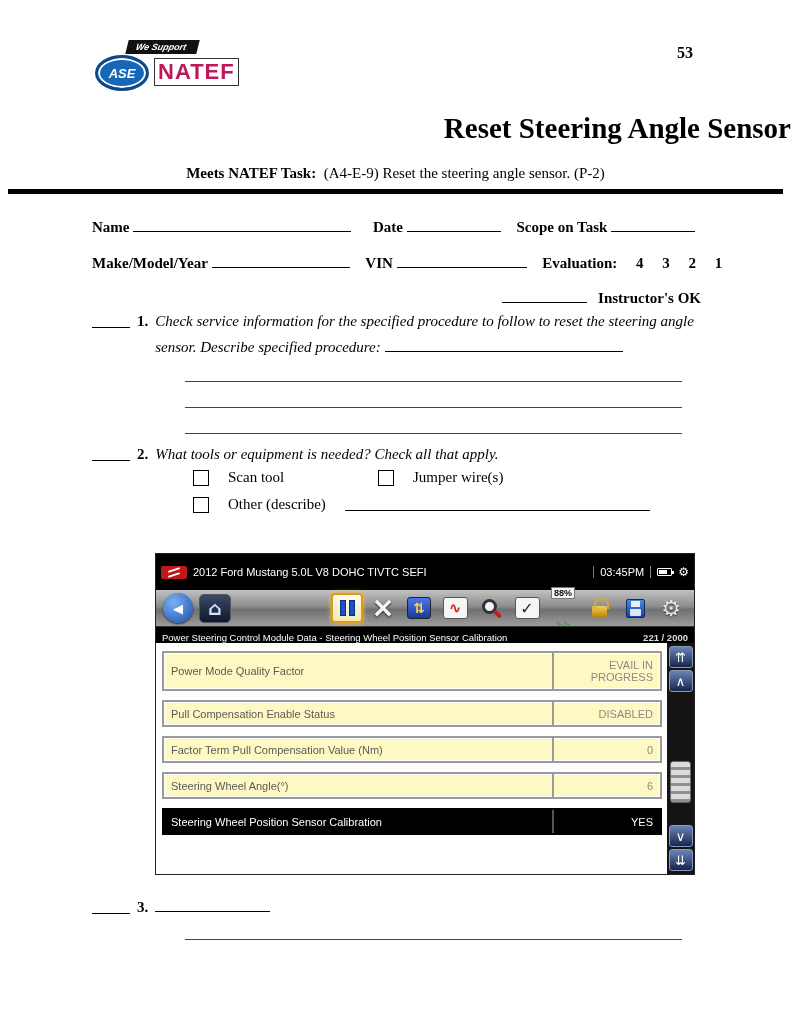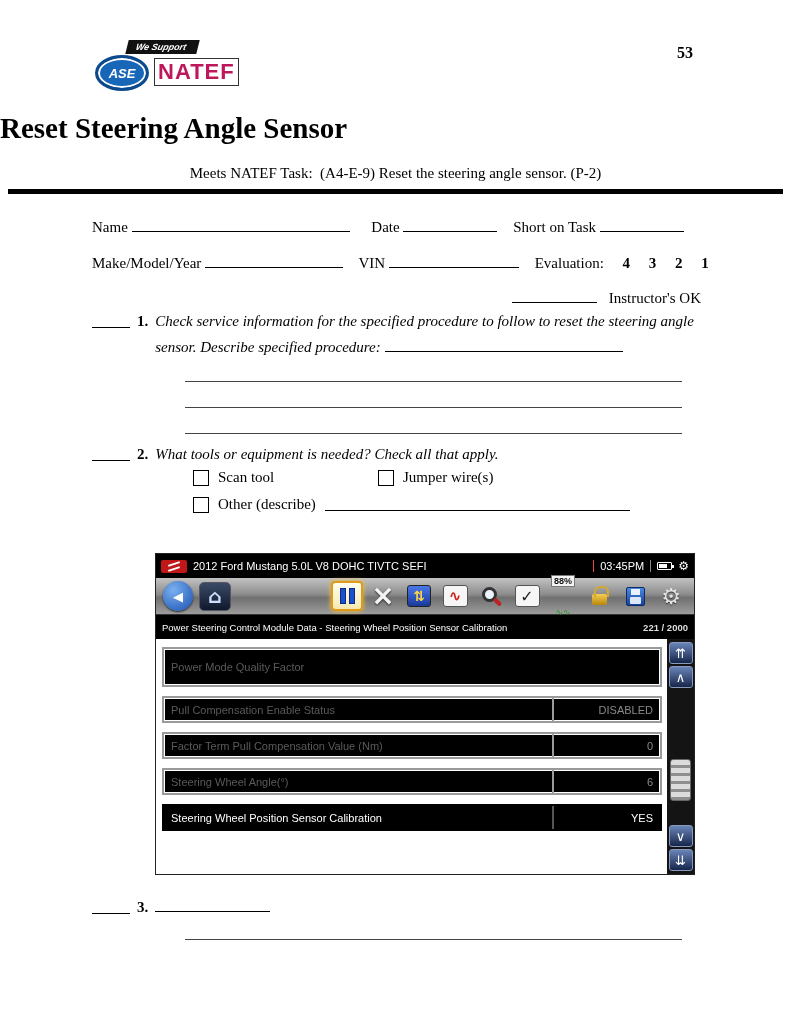--- a/index.html
+++ b/index.html
@@ -2,35 +2,35 @@
 <html><head>
 <meta charset="utf-8">
 <style>
   * { box-sizing: border-box; margin: 0; padding: 0; }
   html,body { background:#fff; }
   .page {
     position: relative; width: 791px; height: 1024px; margin: 0 auto;
     background: #fff; font-family: "Liberation Serif", serif; color:#000;
     overflow: hidden;
   }
-  .b { font-weight: normal; margin-top: 8px; }
+  .b { font-weight: bold; margin-top: 8px; }
 
   
   .page-num { position:absolute; top:44px; right:98px; font:bold 16px "Liberation Serif",serif;text-align:center; }
   .logo { position:absolute; left:93px; top:40px; width:150px; height:64px; }
   .logo-flag { position:absolute; left:34px; top:0; background:#111; color:#fff;
     font:italic bold 9px "Liberation Sans",sans-serif; padding:2px 12px 2px 9px; transform:skewX(-14deg); }
   .ase-oval { position:absolute; left:2px; top:15px; width:54px; height:36px; background:#1766b8;
     border:3px solid #0d4a8c; border-radius:50%; box-shadow: inset 0 0 0 2px #fff;
     display:flex; align-items:center; justify-content:center; color:#fff;
     font:bold italic 13px "Liberation Sans",sans-serif; }
   .natef-text { position:absolute; left:52px; top:18px; font:bold 22px "Liberation Sans",sans-serif;
     letter-spacing:1px; color:#be185d; background:#fff; padding:0 3px; border:1px solid #333;margin-left:9px; }
 
-  .title { position:absolute; top:112px; left:0; width:100%; text-align:left;
+  .title { position:absolute; top:112px; left:0; width:100%; text-align:right;
     font:bold 29px "Liberation Serif",serif; }
   .task-line { position:absolute; top:165px; left:0; width:100%; text-align:center; font-size:15px; }
   .rule { position:absolute; top:189px; left:8px; right:8px; height:5px; background:#000; }
 
   
   .blank { display:inline-block; height:12px; border-bottom:1.4px solid #000; vertical-align:baseline; }
   .form-line { position:absolute; left:92px; right:90px; font-size:15px; white-space:nowrap; }
   .fl1 { top:219px; } .fl2 { top:255px; } .fl3 { top:290px; text-align:right; }
   .gap18 { display:inline-block; width:18px; } .gap12 { display:inline-block; width:12px; }
   .eval-num { display:inline-block; margin-left:15px; font-weight:bold; }
@@ -43,29 +43,29 @@
   .qblank { width:38px; height:12px; border-bottom:1.4px solid #000; margin-top:8px; flex:none; }
   .qnum { flex:none; font-weight:bold; }
   .qtext { flex:1;font-style:italic; }
   .answers { position:absolute; top:356px; left:185px; width:497px; }
   .ansline { height:26px; border-bottom:1.4px solid #444; }
   .answer3 { position:absolute; top:914px; left:185px; width:497px; height:26px; border-bottom:1.4px solid #444; }
 
   
   .checkgrid { position:absolute; top:464px; left:193px; font-size:15px; }
   .cg-row { display:flex; height:27px; align-items:center; }
-  .cg-item { display:flex; align-items:center; gap:9px; width:185px; }
+  .cg-item { display:flex; align-items:center; gap:19px; width:185px; }
   .cg-item.wide { width:auto; }
   .cbox { width:16px; height:16px; border:1.6px solid #000; background:#fff; flex:none; }
 
   
   .scantool { position:absolute; top:553px; left:155px; width:540px; height:322px;
     font-family:"Liberation Sans",sans-serif; border:1px solid #222; background:#fff;
     display:flex; flex-direction:column; }
-  .st-titlebar { height:24px; background:#000; color:#fff; display:flex; align-items:center;
+  .st-titlebar { height:36px; background:#000; color:#fff; display:flex; align-items:center;
     gap:6px; padding:0 5px; font-size:11px; flex:none; }
   .st-brand { width:26px; height:13px; background:#c01818; border-radius:2px; position:relative; flex:none; }
   .st-brand::before, .st-brand::after { content:""; position:absolute; background:#fff; height:2px; width:12px;
     left:7px; }
   .st-brand::before { top:3px; transform:rotate(-18deg); }
   .st-brand::after  { top:8px; transform:rotate(-18deg); }
   .st-vehicle { white-space:nowrap; overflow:hidden; }
   .st-time { margin-left:auto; border-left:1px solid #ef4444; border-right:1px solid #888;
     padding:0 6px; flex:none; }
   .g-battery { width:15px; height:8px; border:1px solid #fff; border-radius:1px; position:relative; flex:none; }
@@ -111,27 +111,27 @@
   .g-lock::before { content:""; position:absolute; left:2px; top:-8px; width:11px; height:9px;
     border:2.5px solid #d3ab30; border-bottom:none; border-radius:6px 6px 0 0; }
   .g-save { position:relative; width:19px; height:19px; background:linear-gradient(#4a8ae0,#16439e);
     border-radius:2px; border:1px solid #0c2a66; }
   .g-save::before { content:""; position:absolute; top:1px; left:4px; width:9px; height:6px; background:#e9effc; }
   .g-save::after { content:""; position:absolute; bottom:1px; left:3px; width:11px; height:7px;
     background:#dce6f8; border-radius:1px; }
   .g-gear::before { content:"⚙"; font-family:"DejaVu Sans",sans-serif; font-size:22px; color:#e2e2e2;
     text-shadow:0 1px 1px #333; }
 
-  .st-header { height:24px; flex:none; background:#000; color:#fff; display:flex; align-items:center;
+  .st-header { height:16px; flex:none; background:#000; color:#fff; display:flex; align-items:flex-end;
     justify-content:space-between; padding:0 6px; font-size:9.5px; }
   .st-counter { font-weight:bold; color:#ddd; }
 
   .st-body { flex:1; display:flex; background:#fff; min-height:0; }
   .st-rows { flex:1; padding:8px 5px 0 6px; }
-  .st-row { display:flex; align-items:stretch; background:#000000; border:2px solid #9a9a9a;
+  .st-row { display:flex; align-items:stretch; background:#fef9c3; border:2px solid #9a9a9a;
     box-shadow: inset 0 0 0 1px #fff; margin-bottom:9px; min-height:27px; cursor:pointer; }
   .st-row-label { flex:1; display:flex; align-items:center; padding:2px 7px; font-size:11px; color:#5a5a5a; }
   .st-row-value { width:108px; flex:none; border-left:2px solid #9a9a9a; display:flex; align-items:center;
     justify-content:flex-end; text-align:right; padding:2px 7px; font-size:11px; color:#8a8a8a;
     white-space:pre-line; }
   .st-row.tall { min-height:40px; }
   .st-row.hl { background:#000; border-color:#000; box-shadow:none; }
   .st-row.hl .st-row-label { color:#fff; }
   .st-row.hl .st-row-value { color:#fff; border-left-color:#555; }
 
@@ -165,21 +165,21 @@
     <span class="b">Meets NATEF Task:</span>&nbsp;
     <span>(A4-E-9) Reset the steering angle sensor.  (P-2)</span>
   </div>
   <div class="rule"></div>
 
   <div class="form-line fl1">
     <span class="b">Name</span>
     <span class="blank" style="width:218px"></span><span class="gap18"></span>
     <span class="b">Date</span>
     <span class="blank" style="width:94px"></span><span class="gap12"></span>
-    <span class="b">Short on Task</span>
+    <span class="b">Scope on Task</span>
     <span class="blank" style="width:84px"></span>
   </div>
 
   <div class="form-line fl2">
     <span class="b">Make/Model/Year</span>
     <span class="blank" style="width:138px"></span><span class="gap12"></span>
     <span class="b">VIN</span>
     <span class="blank" style="width:130px"></span><span class="gap12"></span>
     <span class="b">Evaluation:</span>
     <span class="eval-num">4</span>
@@ -290,20 +290,22 @@
 
     <div class="st-header">
       <span>Power Steering Control Module Data - Steering Wheel Position Sensor Calibration</span>
       <span class="st-counter">221 / 2000</span>
     </div>
 
     <div class="st-body">
       <div class="st-rows">
         <div class="st-row tall">
           <div class="st-row-label">Power Mode Quality Factor</div>
+          <div class="st-row-value">EVAIL IN
+PROGRESS</div>
         </div>
         <div class="st-row">
           <div class="st-row-label">Pull Compensation Enable Status</div>
           <div class="st-row-value">DISABLED</div>
         </div>
         <div class="st-row">
           <div class="st-row-label">Factor Term Pull Compensation Value (Nm)</div>
           <div class="st-row-value">0</div>
         </div>
         <div class="st-row">

